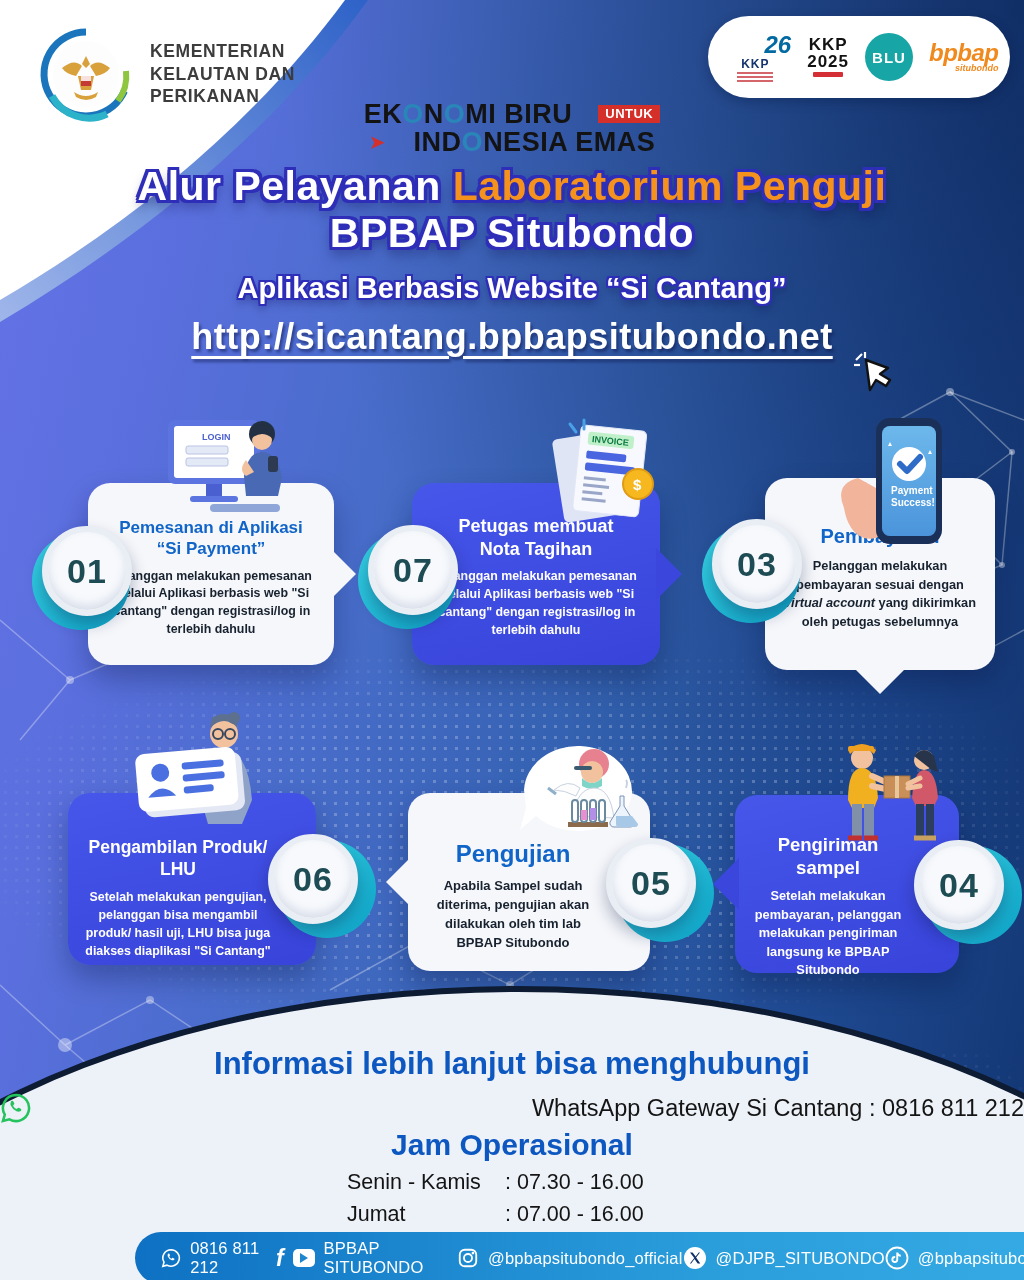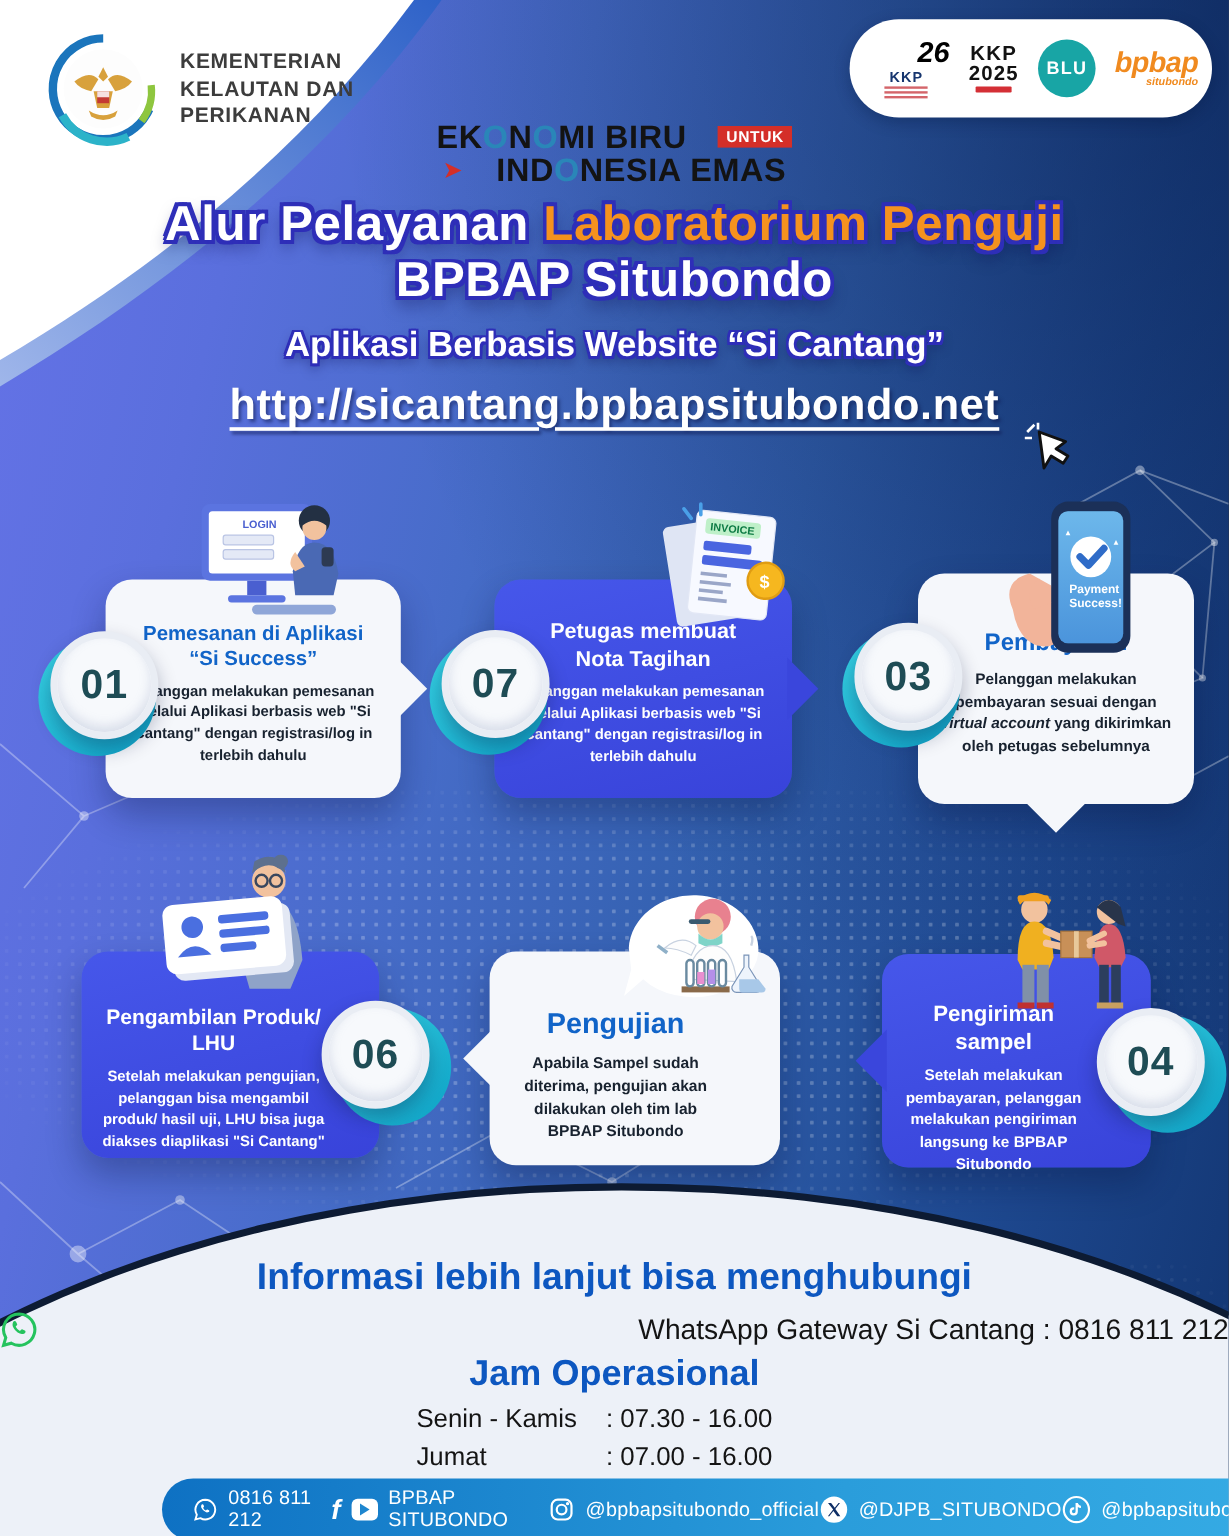--- a/index.html
+++ b/index.html
@@ -12,21 +12,21 @@
         -webkit-mask-image:radial-gradient(ellipse at 50% 50%,#000 45%,transparent 78%);mask-image:radial-gradient(ellipse at 50% 50%,#000 45%,transparent 78%);}
   svg.net{position:absolute;left:0;top:0;z-index:1;pointer-events:none;}
 
   
   .corner-svg{position:absolute;left:0;top:0;z-index:2;}
   .ministry{position:absolute;left:38px;top:26px;z-index:3;display:flex;align-items:center;gap:16px;}
   .ministry-text{font-size:17.5px;font-weight:700;color:#3c3c3c;letter-spacing:.6px;line-height:1.3;}
   .logo-pill{position:absolute;left:708px;top:16px;width:302px;height:82px;background:#fff;border-radius:42px;z-index:3;
              display:flex;align-items:center;justify-content:center;gap:16px;box-shadow:0 4px 12px rgba(0,20,60,.3);}
   .l26{display:flex;flex-direction:column;align-items:center;line-height:1;}
-  .l26 .n26{color:#000000;font-size:24px;font-weight:800;font-style:italic;margin-left:45px;}
+  .l26 .n26{color:#0369a1;font-size:24px;font-weight:800;font-style:italic;margin-left:45px;}
   .l26 .kkp{color:#16356e;font-size:12px;font-weight:800;letter-spacing:1px;margin-top:1px;}
   .l26 .bars div{width:36px;height:2px;background:#d4656a;margin-top:2px;}
   .l2025{display:flex;flex-direction:column;align-items:center;line-height:.95;}
   .l2025 span{color:#121212;font-size:17px;font-weight:900;letter-spacing:1px;}
   .l2025 .tag{width:30px;height:5px;background:#d42f35;border-radius:1px;margin-top:2px;}
   .lblu{width:48px;height:48px;border-radius:50%;background:#18a5a5;display:flex;align-items:center;justify-content:center;
         color:#fff;font-size:15px;font-weight:800;letter-spacing:1px;}
   .lbpbap{display:flex;flex-direction:column;align-items:flex-end;line-height:.9;}
   .lbpbap .b1{color:#f08a1f;font-size:24px;font-weight:900;font-style:italic;letter-spacing:-.5px;}
   .lbpbap .b2{color:#f08a1f;font-size:9px;font-weight:800;font-style:italic;}
@@ -212,21 +212,21 @@
     <g stroke="#fff" stroke-width="2.2">
         <path d="M10,2 L4,8"></path>
         <path d="M13,0 L13,6"></path>
         <path d="M2,13 L8,13"></path>
       </g>
     <path d="M14,8 L18,38 L24,28 L34,34 L38,28 L28,22 L36,16 Z" fill="#fff" stroke="#111" stroke-width="2.4" stroke-linejoin="round"></path>
   </svg>
 
   <div class="card light" style="left:88px;top:483px;width:246px;height:182px;padding:34px 16px 10px;box-sizing:border-box;--c:#f5f7fb;">
     <div class="tab right"></div>
-    <h3><span>Pemesanan di Aplikasi</span><br><span>“Si Success”</span></h3>
+    <h3><span>Pemesanan di Aplikasi</span><br><span>“Si Payment”</span></h3>
     <p class="body">Pelanggan melakukan pemesanan melalui Aplikasi berbasis web "Si Cantang" dengan registrasi/log in terlebih dahulu</p>
   </div>
 
   <div class="card dark" style="left:412px;top:483px;width:248px;height:182px;padding:32px 18px 10px;box-sizing:border-box;--c:#3a46dc;">
     <div class="tab right"></div>
     <h3 style="font-size:18px"><span>Petugas membuat</span><br><span>Nota Tagihan</span></h3>
     <p class="body">Pelanggan melakukan pemesanan melalui Aplikasi berbasis web "Si Cantang" dengan registrasi/log in terlebih dahulu</p>
   </div>
 
   <div class="card light" style="left:765px;top:478px;width:230px;height:192px;padding:46px 14px 10px;box-sizing:border-box;--c:#f5f7fb;">
@@ -260,20 +260,24 @@
       <div class="ring"></div>
       <div class="disc">07</div>
     </div>
   <div class="badge-n row1" style="left:710px;top:519px;">
       <div class="ring"></div>
       <div class="disc">03</div>
     </div>
   <div class="badge-n row2" style="left:266px;top:834px;">
       <div class="ring"></div>
       <div class="disc">06</div>
+    </div>
+  <div class="badge-n row2" style="left:604px;top:838px;">
+      <div class="ring"></div>
+      <div class="disc">05</div>
     </div>
   <div class="badge-n row2" style="left:912px;top:840px;">
       <div class="ring"></div>
       <div class="disc">04</div>
     </div>
 
   <svg class="illus" style="left:150px;top:416px;" width="150" height="102" viewBox="0 0 150 102">
     <rect x="18" y="4" width="92" height="64" rx="7" fill="#5b74e0"></rect>
     <rect x="24" y="10" width="80" height="52" rx="3" fill="#fff"></rect>
     <text x="52" y="24" font-size="9" font-weight="bold" fill="#4a5fd0" font-family="Liberation Sans,sans-serif">LOGIN</text>

